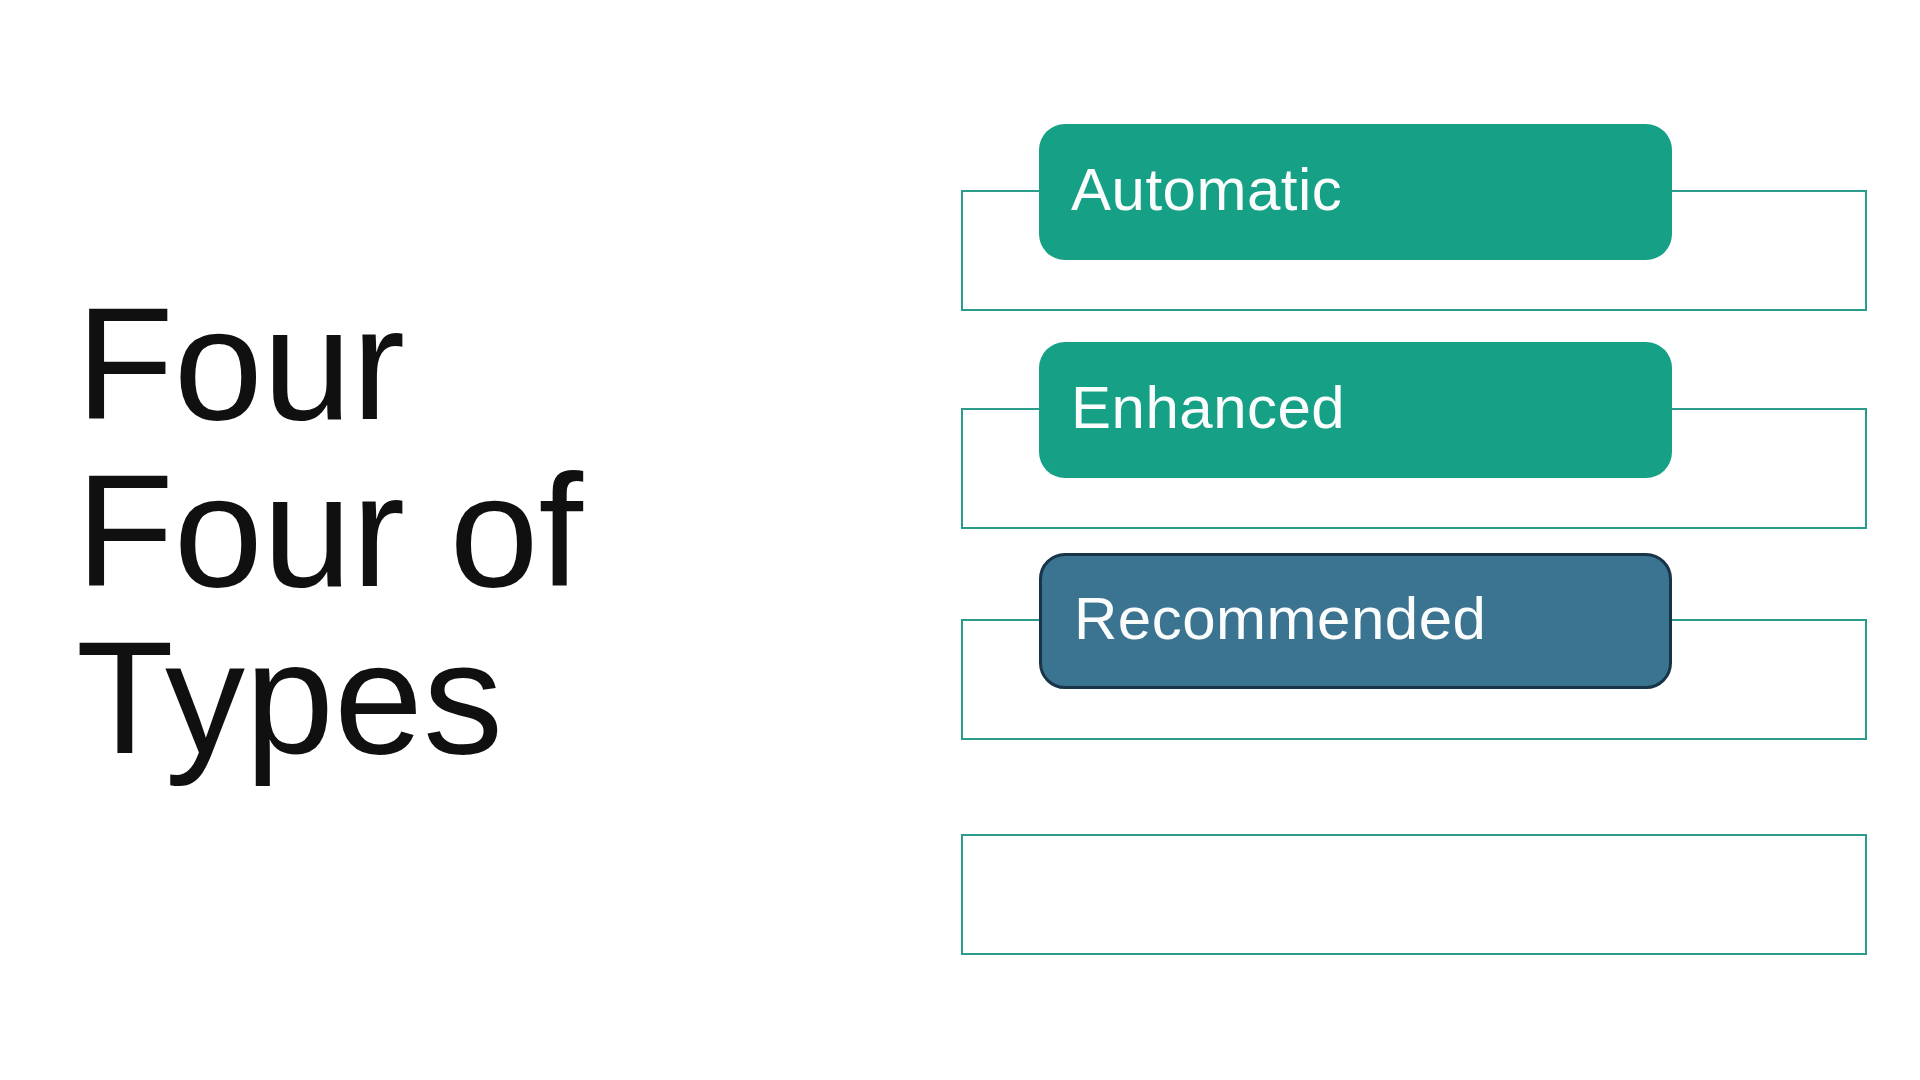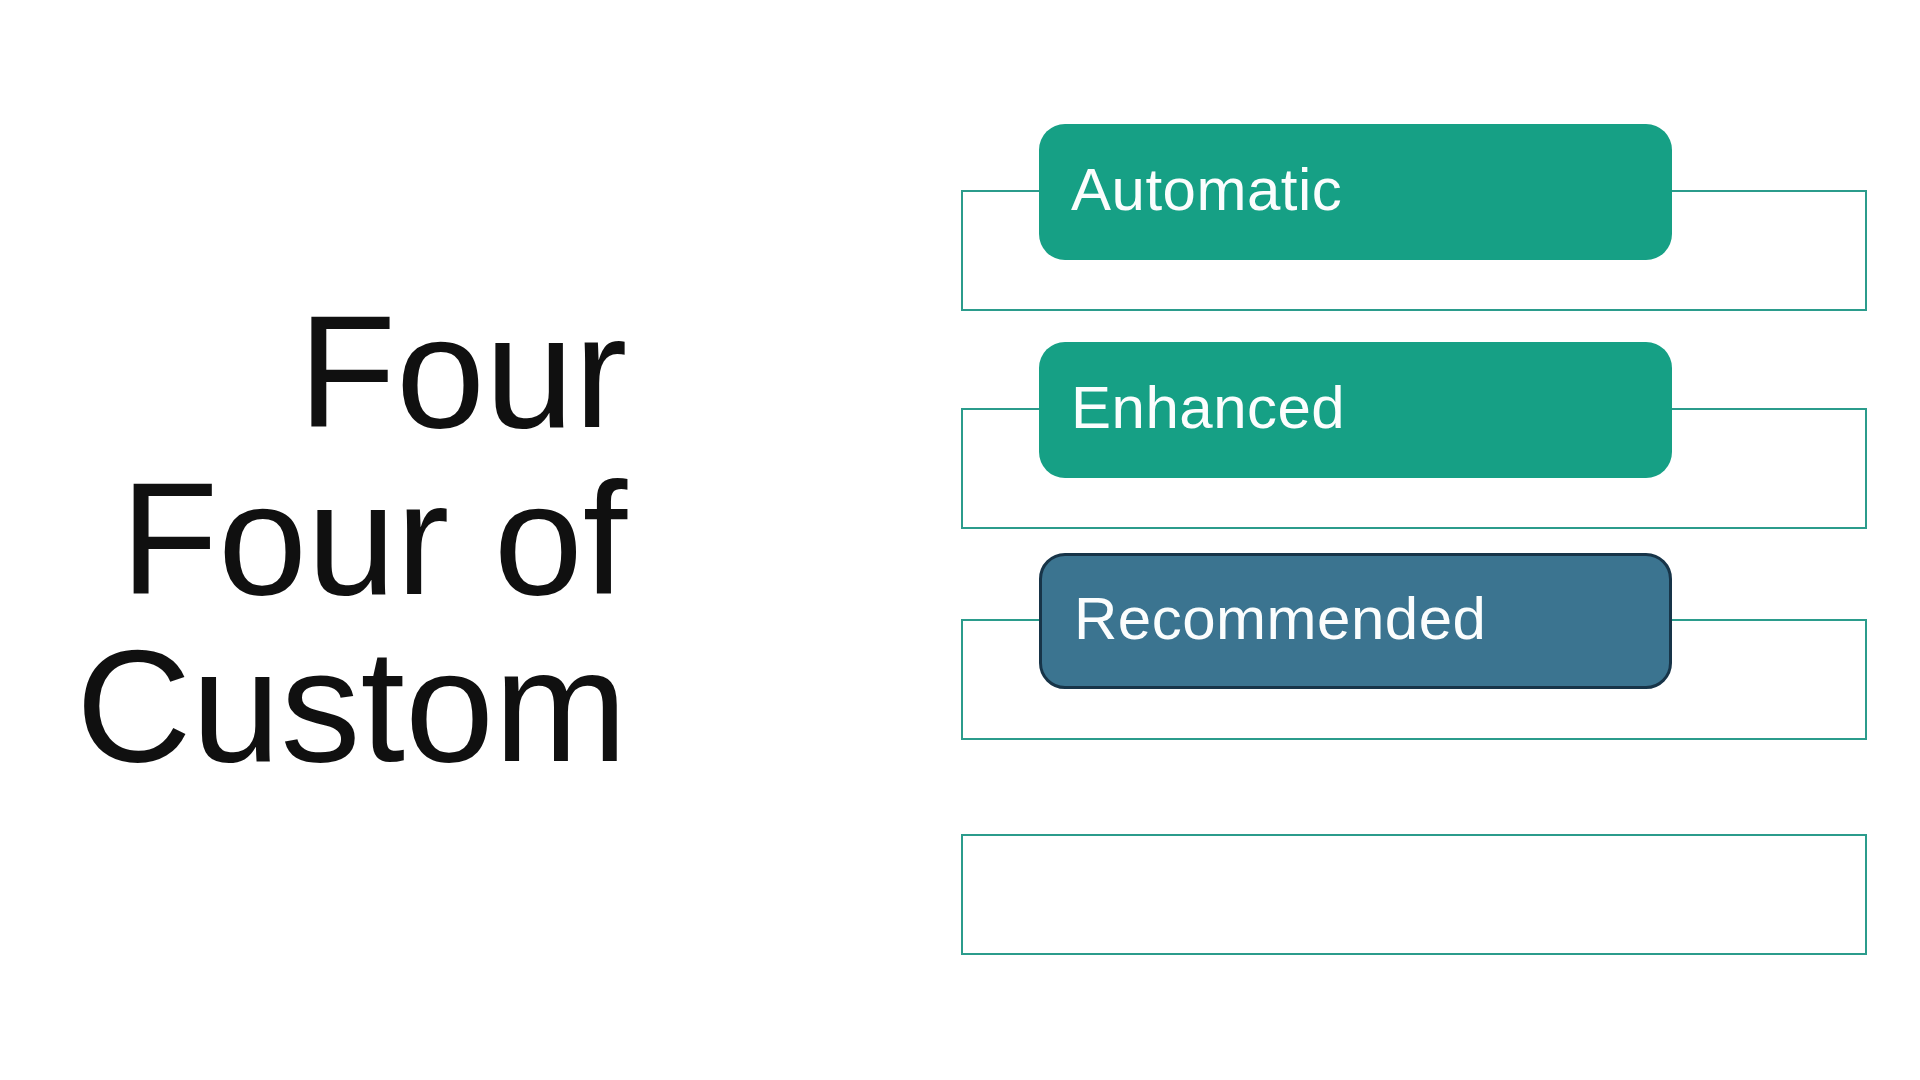--- a/index.html
+++ b/index.html
@@ -13,28 +13,27 @@
     height: 1080px;
     background: var(--slide-bg, #ffffff);
     overflow: hidden;
     font-family: "Liberation Sans", "DejaVu Sans", sans-serif;
   }
 
   
   .title-block {
     position: absolute;
     left: 76px;
-    top: 288px;
+    top: 280px;
     font-size: 160px;
     line-height: 167px;
     font-weight: 400;
     color: var(--title-color, #101010);
     letter-spacing: 0px;
     white-space: nowrap;
-    text-align: right;
   }
 
   
   .group {
     position: absolute;
     left: 961px;
     width: 906px;
     height: 200px;
   }
   .group-1 { top: 124px; }
@@ -87,21 +86,21 @@
   }
 </style>
 </head>
 <body>
 
 <div class="slide">
 
   <div class="title-block">
     <div>Four</div>
     <div>Four of</div>
-    <div>Custom</div>
+    <div>Types</div>
   </div>
 
   <div class="group group-1">
     <div class="connector-outline"></div>
     <div class="type-box variant-green">
       <span class="type-label">Automatic</span>
     </div>
   </div>
 
   <div class="group group-2">

